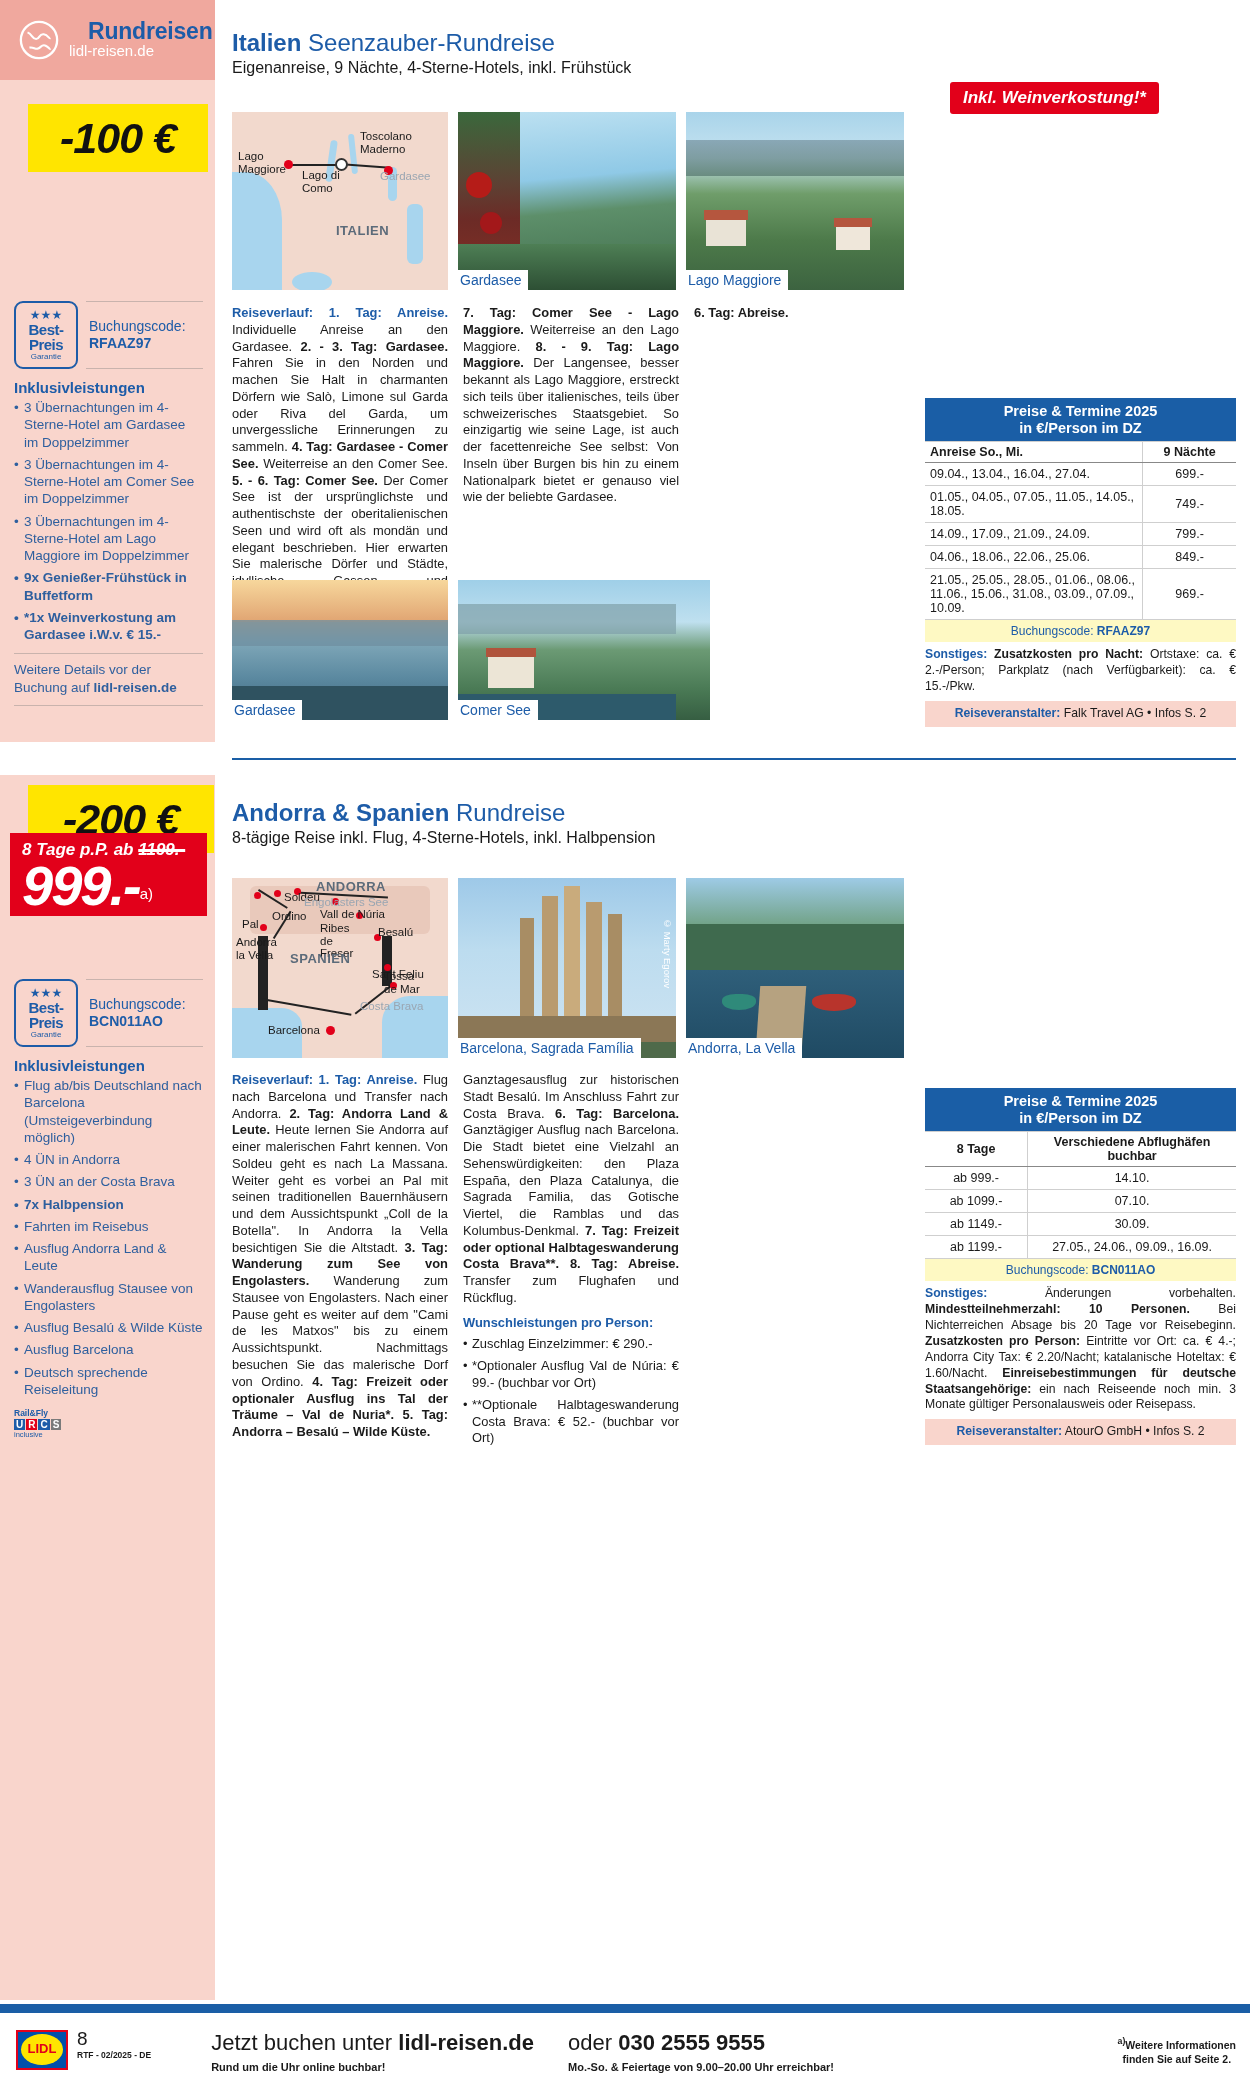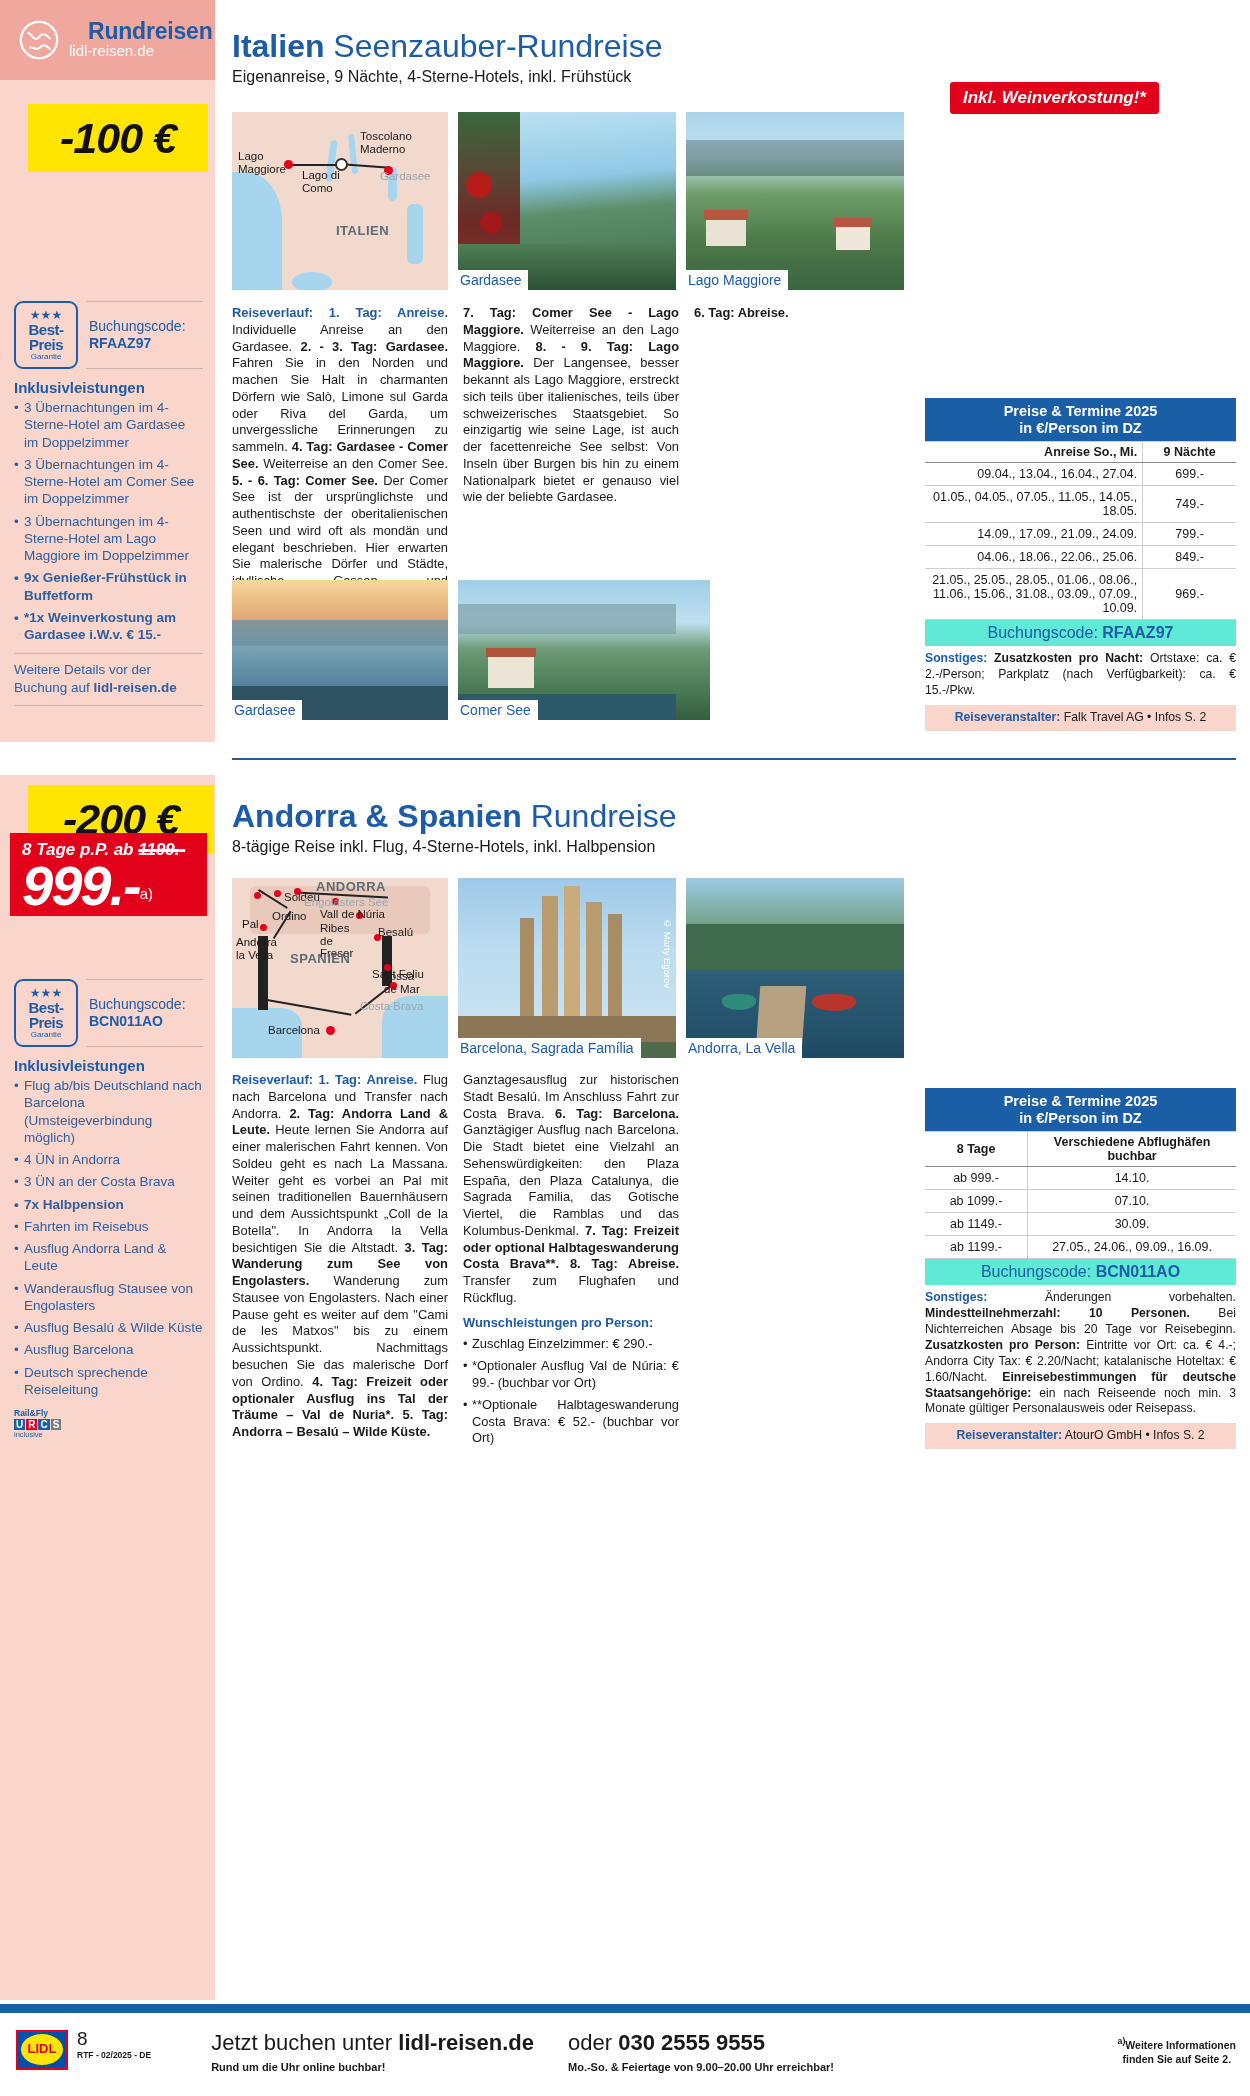--- a/index.html
+++ b/index.html
@@ -83,21 +83,21 @@
 
   .details-box {
     border-top: 1px solid #c9b3ad; border-bottom: 1px solid #c9b3ad;
     margin-top: 10px; padding: 7px 0 8px;
     font-size: 13.5px; color: #2e5f9e; line-height: 1.3;
   }
   .details-box b { font-weight: bold; }
 
   
   .main { position: absolute; left: 232px; width: 1004px; }
-  .title { font-size: 32px; color: #1d5ca8; line-height: 1.05; }
+  .title { font-size: 24px; color: #1d5ca8; line-height: 1.05; }
   .title b { font-weight: bold; }
   .subtitle { font-size: 16px; color: #1a1a1a; margin-top: 4px; }
 
   
   .photos { display: flex; gap: 10px; }
   .photo { position: relative; overflow: hidden; }
   .cap {
     position: absolute; left: 0; bottom: 0; background: #ffffff;
     color: #1d5ca8; font-size: 14px; padding: 2px 7px 2px 2px;
   }
@@ -119,26 +119,26 @@
   .ptable { width: 100%; border-collapse: collapse; }
   .ptable .thead td {
     background: #1a5ea6; color: #fff; text-align: center;
     font-weight: bold; font-size: 14.5px; padding: 5px 4px; line-height: 1.15;
   }
   .ptable .sub td {
     font-weight: bold; font-size: 12.5px; padding: 3px 5px;
     border-bottom: 1.5px solid #888;
   }
   .ptable td { font-size: 12.5px; padding: 4px 5px; vertical-align: middle; }
-  .ptable tbody tr td { border-bottom: 1px solid #cfcfcf; text-align: right; }
+  .ptable tbody tr td { border-bottom: 1px solid #cfcfcf; }
   .ptable .c2 { text-align: center; border-left: 1px solid #cfcfcf; width: 30%;}
   .ptable.t2 .c1 { text-align: center; width: 33%; }
   .ptable.t2 .c2 { text-align: center; width: 67%; }
   .code-band {
-    background: #5eead4; text-align: center; font-size: 16px;
+    background: #fef9c3; text-align: center; font-size: 12px;
     color: #1d5ca8; padding: 4px 16px;
   }
   .code-band b { font-weight: bold; }
   .sonst { font-size: 12.2px; line-height: 1.3; text-align: justify; margin-top: 5px; }
   .sonst .k { color: #1d5ca8; font-weight: bold; }
   .sonst b { font-weight: bold; }
   .veranst {
     background: #f9d5cc; font-size: 12.2px; padding: 5px 6px; margin-top: 6px;
     text-align: center; line-height: 1.3;
   }

